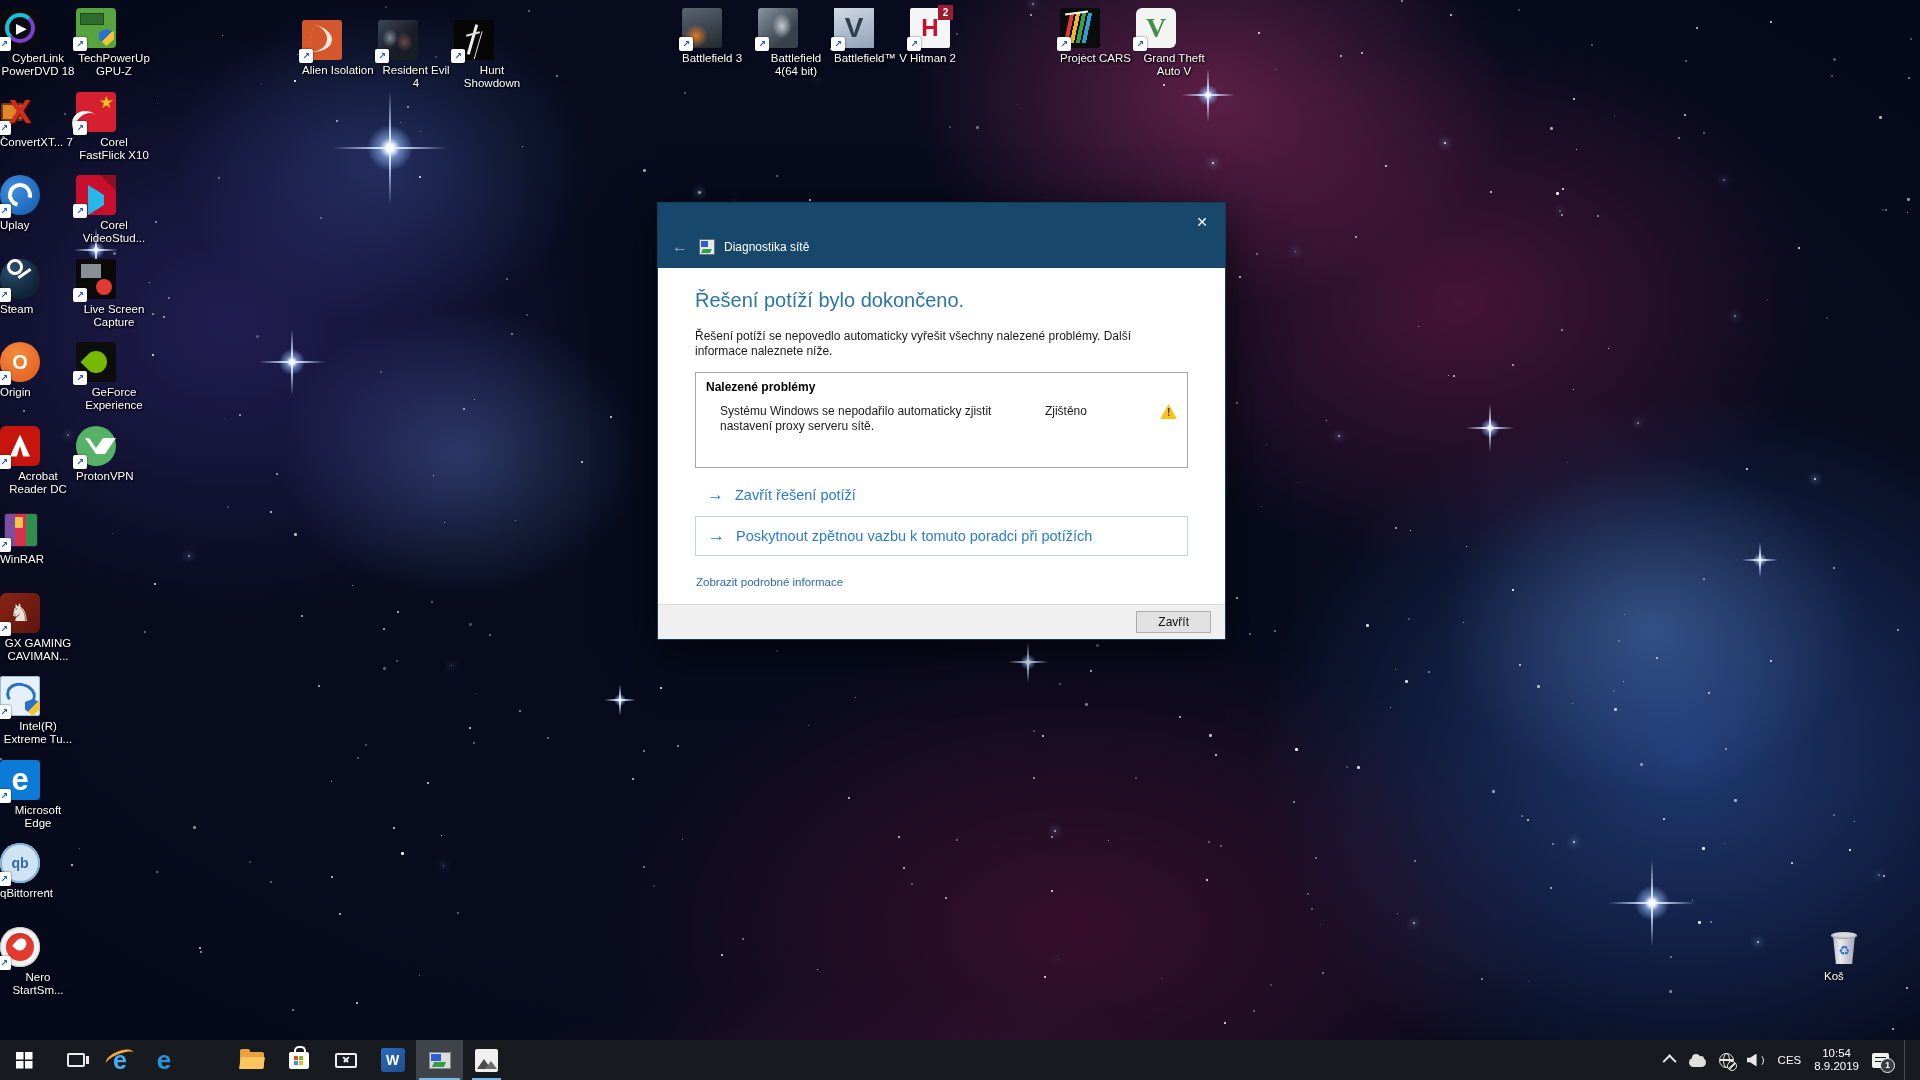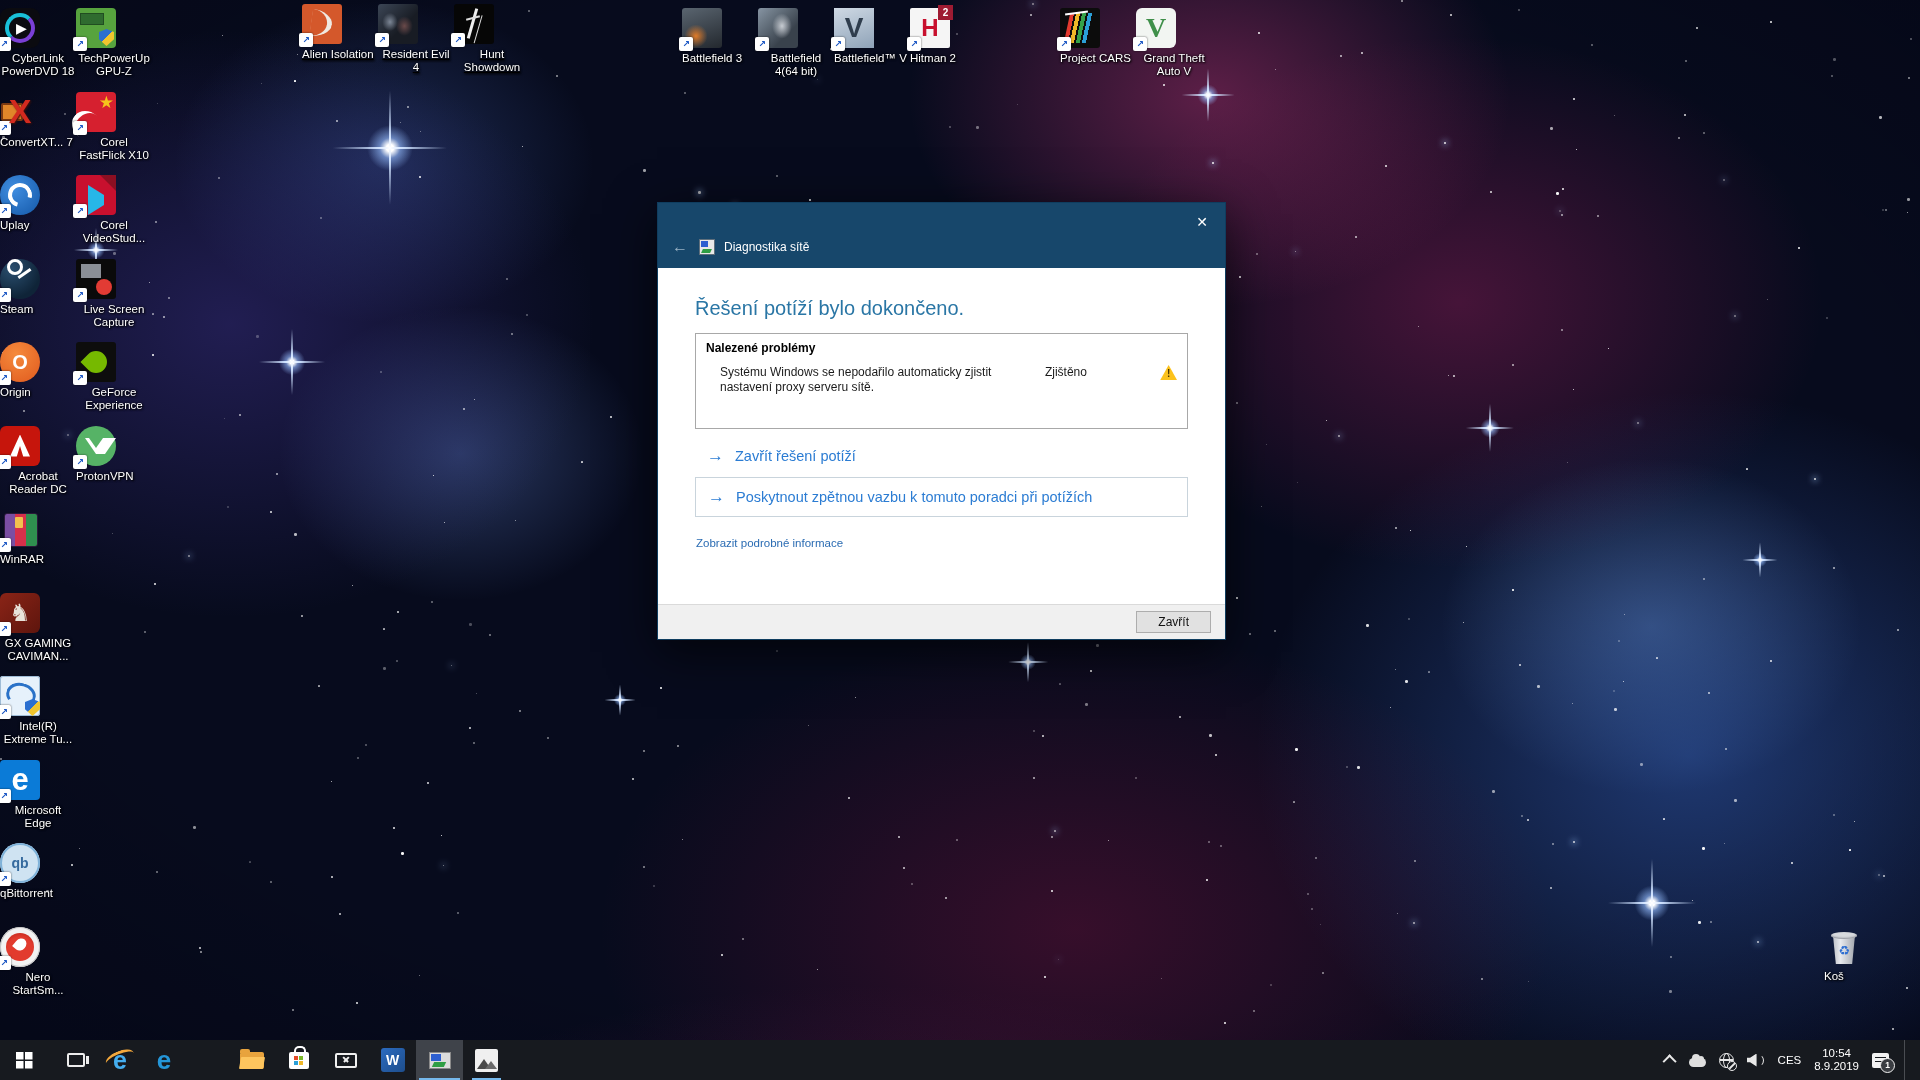--- a/index.html
+++ b/index.html
@@ -125,21 +125,21 @@
   .close-x{position:absolute;right:10px;top:8px;width:26px;height:22px;display:flex;align-items:center;justify-content:center;cursor:pointer;}
   .close-x::before{content:"\2715";font-size:14px;color:#fff;}
   .tb-row{position:absolute;left:14px;bottom:12px;display:flex;align-items:center;gap:9px;}
   .back-arrow{width:18px;display:flex;}
   .back-arrow::before{content:"\2190";font-size:16px;color:#9ab2c4;}
   .dlg-ico{width:16px;height:16px;background:#e8e8e8;border:1px solid #5f6f7c;position:relative;box-sizing:border-box;}
   .dlg-ico::before{content:"";position:absolute;left:1px;top:1px;width:7px;height:6px;background:#2d5fd0;}
   .dlg-ico::after{content:"";position:absolute;left:2px;bottom:1px;width:9px;height:4px;background:#2f9e44;transform:skewX(-25deg);}
   .dlg-title{font-size:12px;color:#fff;}
   .dlg-body{padding:0 37px;}
-  .dlg-heading{margin-top:29px;font-size:20px;color:#2a76a5;}
+  .dlg-heading{margin-top:21px;font-size:20px;color:#2a76a5;}
   .dlg-desc{margin-top:17px;font-size:12px;line-height:15px;color:#1b1b1b;max-width:482px;}
   .problems-box{margin-top:13px;border:1px solid #a8a8a8;height:96px;box-sizing:border-box;padding:7px 10px;}
   .problems-header{font-size:12px;font-weight:bold;color:#000;}
   .problem-row{display:flex;margin-top:10px;padding-left:14px;align-items:flex-start;}
   .problem-text{width:330px;font-size:12px;line-height:15px;color:#1b1b1b;}
   .problem-status{width:105px;font-size:12px;color:#1b1b1b;}
   .warn-tri{position:relative;width:17px;height:15px;margin-left:12px;
     background:#fcc21b;clip-path:polygon(50% 0,100% 100%,0 100%);display:flex;align-items:flex-end;justify-content:center;}
   .warn-tri::before{content:"!";font-size:10px;font-weight:bold;color:#4a3500;line-height:13px;}
   .action-link{display:flex;align-items:center;gap:11px;color:#2b7cd3;cursor:pointer;}
@@ -699,21 +699,21 @@
     </div>
     <div class="dicon">
       <div class="ig">
           <span class="art i-protonvpn"></span>
           <span class="sc"></span>
         </div>
       <div class="lbl">ProtonVPN</div>
     </div>
   </div>
 
-  <div class="icon-row" style="left:302px;top:4px;text-decoration:underline;">
+  <div class="icon-row" style="left:302px;top:20px;">
     <div class="dicon">
       <div class="ig">
           <span class="art i-alien"></span>
           <span class="sc"></span>
         </div>
       <div class="lbl">Alien Isolation</div>
     </div>
     <div class="dicon">
       <div class="ig">
           <span class="art i-re2"></span>
@@ -790,20 +790,21 @@
     <div class="titlebar">
       <span class="close-x"></span>
       <div class="tb-row">
         <span class="back-arrow"></span>
         <span class="dlg-ico"></span>
         <span class="dlg-title">Diagnostika sítě</span>
       </div>
     </div>
     <div class="dlg-body">
       <div class="dlg-heading">Řešení potíží bylo dokončeno.</div>
+      <div class="dlg-desc">Řešení potíží se nepovedlo automaticky vyřešit všechny nalezené problémy. Další informace naleznete níže.</div>
       <div class="problems-box">
         <div class="problems-header">Nalezené problémy</div>
         <div class="problem-row">
           <div class="problem-text">Systému Windows se nepodařilo automaticky zjistit nastavení proxy serveru sítě.</div>
           <div class="problem-status">Zjištěno</div>
           <span class="warn-tri"></span>
         </div>
       </div>
       <div class="action-link plain">
         <span class="arr"></span>

